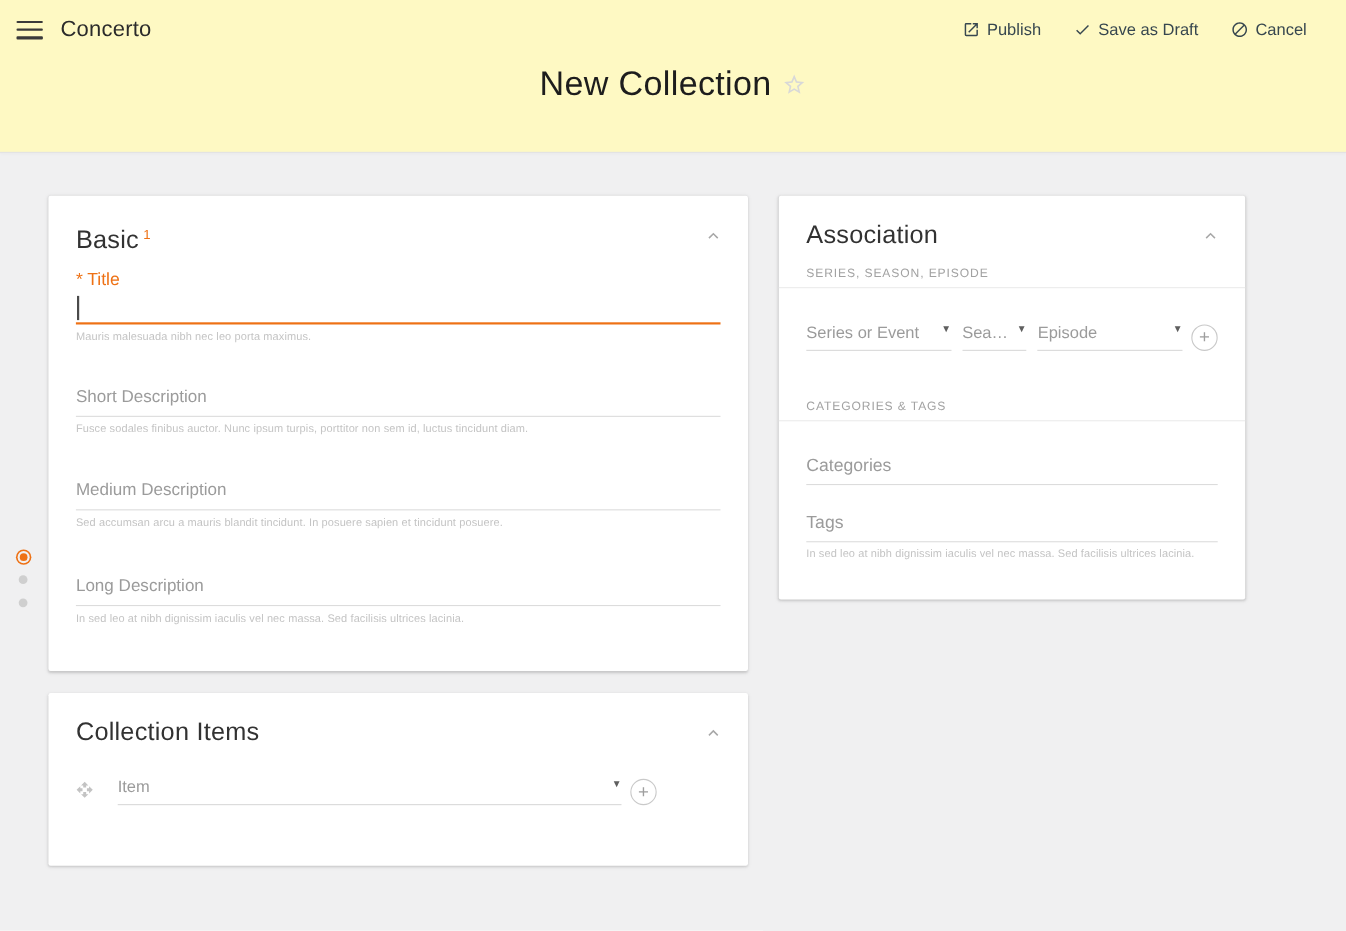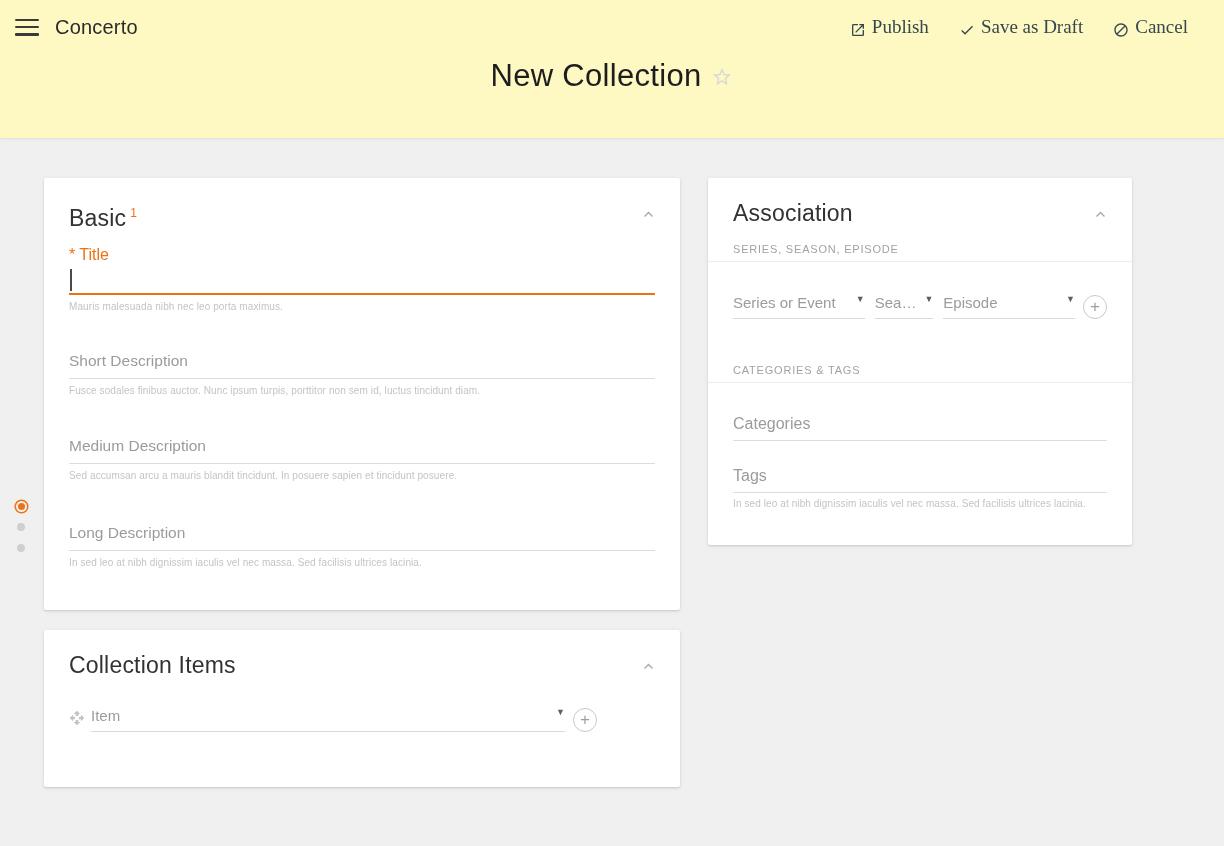--- a/index.html
+++ b/index.html
@@ -9,22 +9,22 @@
 
   
   .header { position:absolute; top:0; left:0; width:100%; height:138px; background:#fef9c3;
             box-shadow:0 1px 0 #e3e3e3, 0 2px 3px rgba(0,0,0,0.03); }
   .topbar { position:absolute; top:0; left:0; width:100%; height:54px; display:flex; align-items:center; }
   .hamburger { width:24px; height:17px; margin:0 0 0 15px; display:flex; flex-direction:column;
                justify-content:space-between; cursor:pointer; }
   .hamburger span { display:block; height:2.6px; background:#3a3a3a; border-radius:1px; }
   .brand { margin-left:16px; font-size:20px; color:#2b2b2b; letter-spacing:0.2px; }
   .topbar-actions { position:absolute; right:36px; top:0; height:54px; display:flex; align-items:center; gap:30px; }
-  .action-btn { display:flex; align-items:flex-end; gap:6px; background:none; border:none; cursor:pointer;
-                font-family:Liberation Serif, serif; font-size:19px; color:#37474f; }
+  .action-btn { display:flex; align-items:flex-start; gap:6px; background:none; border:none; cursor:pointer;
+                font-family:Liberation Sans, sans-serif; font-size:15px; color:#37474f; }
   .action-btn svg { width:16px; height:16px; fill:#37474f; }
   .page-title-row { position:absolute; top:58px; left:0; width:100%; text-align:center; white-space:nowrap; }
   .page-title-row h1 { display:inline; font-size:31px; font-weight:400; color:#1d1d1d; letter-spacing:0.3px; }
   .star { width:22px; height:22px; margin-left:10px; vertical-align:-2px; fill:#d8d8d8; cursor:pointer; }
 
   
   .dot-rail { position:absolute; left:14px; top:503px; width:14px; display:flex; flex-direction:column;
               align-items:center; gap:13px; }
   .dot { width:8px; height:8px; border-radius:50%; background:#cfcfcf; cursor:pointer; }
   .dot.active { width:7px; height:7px; background:var(--accent);
@@ -66,21 +66,21 @@
               color:#9e9e9e; font-size:17px; font-weight:300; line-height:21px; text-align:center;
               cursor:pointer; flex-shrink:0; margin-left:8px; align-self:center; }
   .assoc-field { margin-top:32px; cursor:text; }
   .assoc-field.tags { margin-top:26px; }
   .assoc-field .flabel { font-size:16px; }
   .assoc-field .input-underline { margin-top:7px; }
 
   
   .item-row { margin-top:26px; display:flex; align-items:flex-end; padding-right:58px; }
   .drag-icon { width:16px; height:16px; fill:#c3c3c3; margin-bottom:6px; cursor:grab; flex-shrink:0; }
-  .item-select { flex:1; margin-left:6px; }
+  .item-select { flex:1; margin-left:22px; }
 </style>
 </head>
 <body>
 
 <div class="screen">
 
   <header class="header">
     <div class="topbar">
       <div class="hamburger">
           <span></span>

